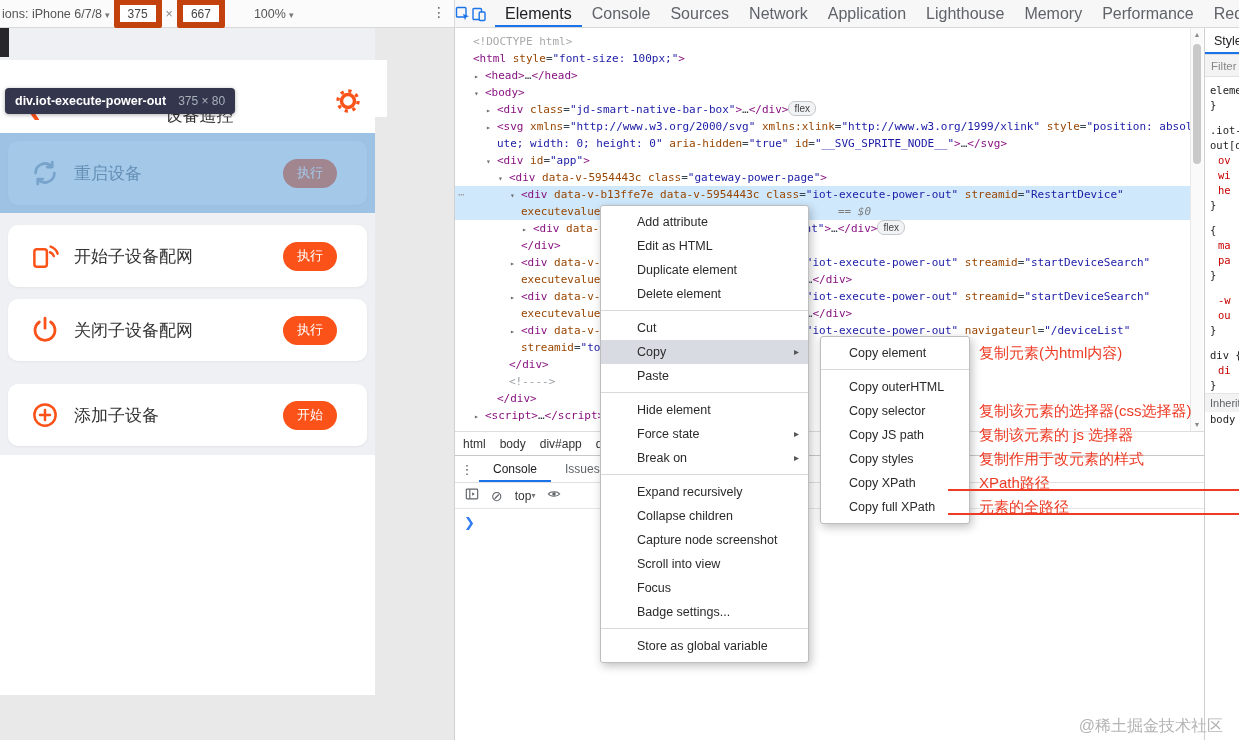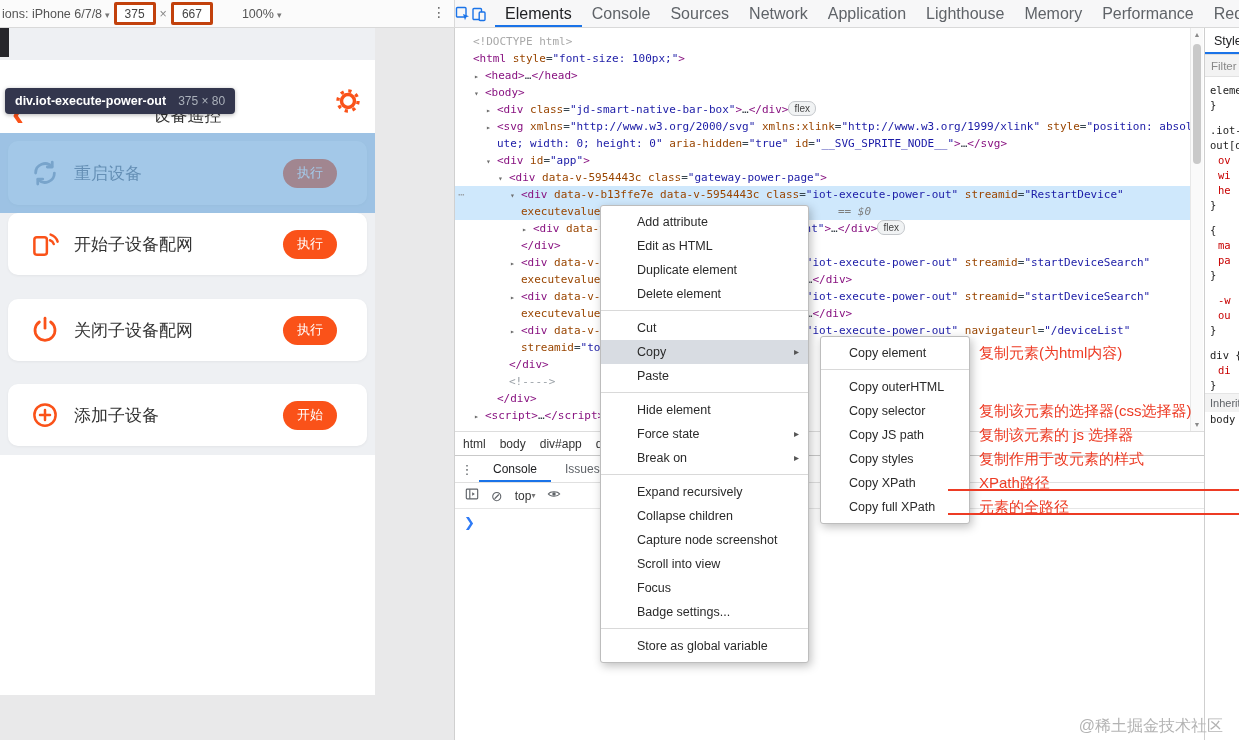--- a/index.html
+++ b/index.html
@@ -5,62 +5,62 @@
   html,body{margin:0;padding:0;background:#fff;}
   .stage{position:relative;width:1239px;height:740px;overflow:hidden;background:#fff;
          font-family:"Liberation Sans","DejaVu Sans",sans-serif;color:#333;}
   .abs{position:absolute;}
 
   
   #devbar{left:0;top:0;width:455px;height:28px;background:#fbfbfb;border-bottom:1px solid #d9d9d9;
           border-right:1px solid #d9d9d9;display:flex;align-items:center;font-size:12.5px;color:#555;box-sizing:border-box;}
   #devbar .preset{margin-left:2px;white-space:nowrap;cursor:default;}
   #devbar .caret{font-size:9px;color:#777;margin-left:3px;}
-  #devbar input{width:36px;height:17px;border:3px solid #c2410c;border-radius:2px;font-size:12px;color:#444;
+  #devbar input{width:36px;height:17px;border:6px solid #c2410c;border-radius:2px;font-size:12px;color:#444;
                 text-align:center;margin:0 4px;padding:0;background:#fff;}
   #devbar .times{color:#888;}
   #devbar .zoom{margin-left:25px;white-space:nowrap;}
   #devbar .kebab{position:absolute;left:432px;top:4px;font-size:14px;color:#666;}
 
   
   #dtbar{left:455px;top:0;width:784px;height:28px;background:#f7f7f8;border-bottom:1px solid #d9d9d9;
          display:flex;align-items:stretch;box-sizing:border-box;}
   .bar-icon{width:28px;display:flex;align-items:center;justify-content:center;color:#1a73e8;}
   .bar-icon svg{width:16px;height:16px;}
   .vsep{width:1px;background:#d9d9d9;margin:5px 4px;}
   #dt-tabs{display:flex;}
   .dt-tab{padding:0 10px;font-size:16px;color:#5f6368;display:flex;align-items:center;cursor:default;}
   .dt-tab.on{color:#202124;box-shadow:inset 0 -2px 0 #1a73e8;}
 
   
   #device-area{left:0;top:28px;width:455px;height:712px;background:#e9e9ea;border-right:1px solid #d0d0d0;box-sizing:border-box;}
   #dark-corner{left:0;top:0;width:9px;height:29px;background:#26262b;}
   #phone{left:0;top:0;width:375px;height:667px;background:#fff;}
   .ph-strip{left:0;top:0;width:375px;height:32px;background:#eef0f3;}
-  .ph-header{left:0;top:32px;width:375px;height:57px;background:#fff;}
+  .ph-header{left:12px;top:32px;width:375px;height:57px;background:#fff;font-family:Liberation Mono, monospace;}
   .ph-back{left:12px;top:36px;font-size:36px;line-height:36px;color:#fa5219;font-weight:bold;}
   .ph-title{left:0;top:44px;width:375px;text-align:center;font-size:17px;color:#333;}
   .ph-gear{right:14px;top:60px;width:26px;height:26px;color:#fa5219;}
   .ph-gear svg{width:26px;height:26px;}
   .tooltip{left:5px;top:60px;height:26px;background:#33364d;border-radius:4px;display:flex;align-items:center;
            padding:0 10px;gap:12px;z-index:20;box-shadow:0 1px 4px rgba(0,0,0,.3);white-space:nowrap;}
   .tooltip .sel{color:#fff;font-weight:bold;font-size:12.5px;}
   .tooltip .dim{color:#aab0ba;font-size:12px;}
   .ph-content{left:0;top:105px;width:375px;height:322px;background:#eef0f3;}
   .card{left:8px;width:359px;background:#fff;border-radius:10px;display:flex;align-items:center;
         padding:0 30px 0 22px;box-sizing:border-box;box-shadow:0 1px 3px rgba(0,0,0,.05);}
   .card .cicon{width:30px;height:30px;color:#fa5219;flex:none;}
   .card .cicon svg{width:100%;height:100%;}
   .card .clabel{margin-left:14px;font-size:17px;color:#333;flex:1;}
   .pill{flex:none;width:54px;height:29px;border-radius:15px;background:#fa5219;color:#fff;font-size:13px;
         display:flex;align-items:center;justify-content:center;border:none;}
   #card1{top:8px;height:64px;}
   #card1 .cicon{color:#8fa0b4;}
   #card1 .clabel{color:#5c6b7a;}
-  #card2{top:80px;height:62px;}
+  #card2{top:92px;height:62px;}
   #card3{top:166px;height:62px;}
   #card4{top:251px;height:62px;}
   #hl-overlay{left:0;top:0;width:375px;height:80px;background:rgba(106,166,218,0.62);z-index:5;}
 
   
   #code{left:455px;top:28px;width:735px;height:403px;background:#fff;overflow:hidden;
         font-family:"DejaVu Sans Mono","Liberation Mono",monospace;font-size:11px;line-height:17px;padding-top:5px;box-sizing:border-box;}
   .cl{position:relative;height:17px;white-space:pre;}
   .cl.sel{background:#cfe8fc;}
   .arr{display:inline-block;width:11px;margin-left:-11px;color:#6e6e6e;font-size:8px;}

